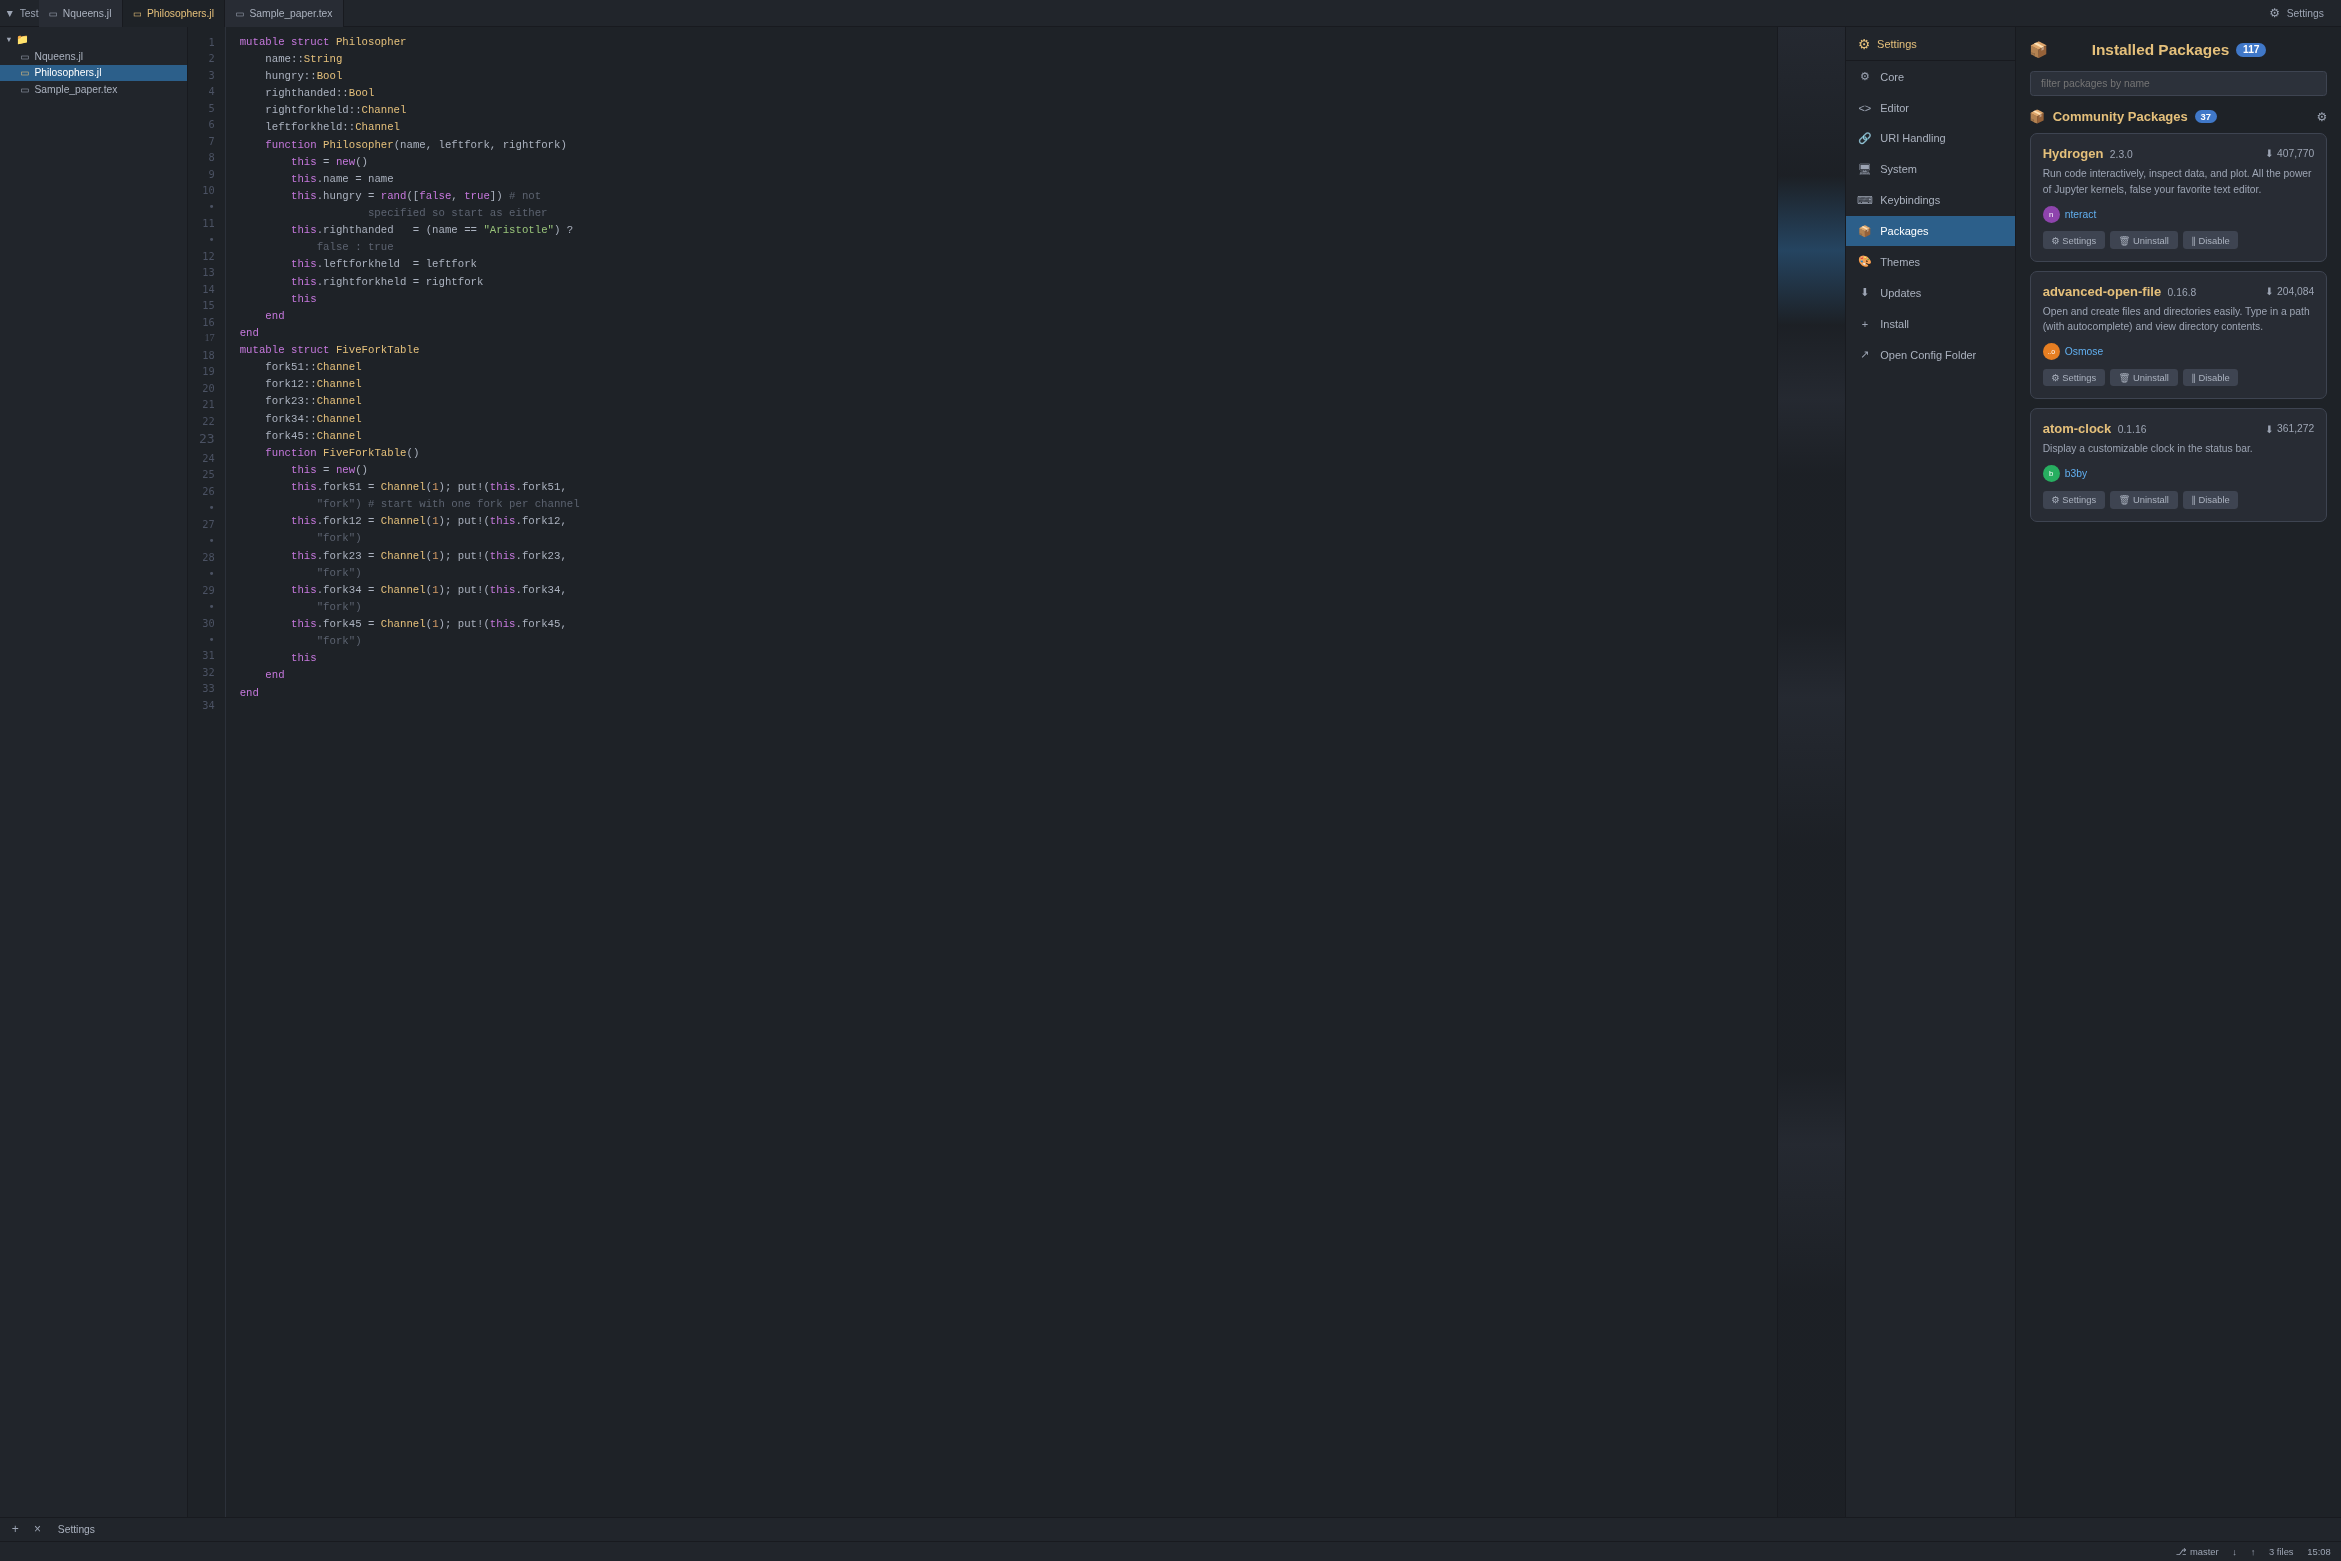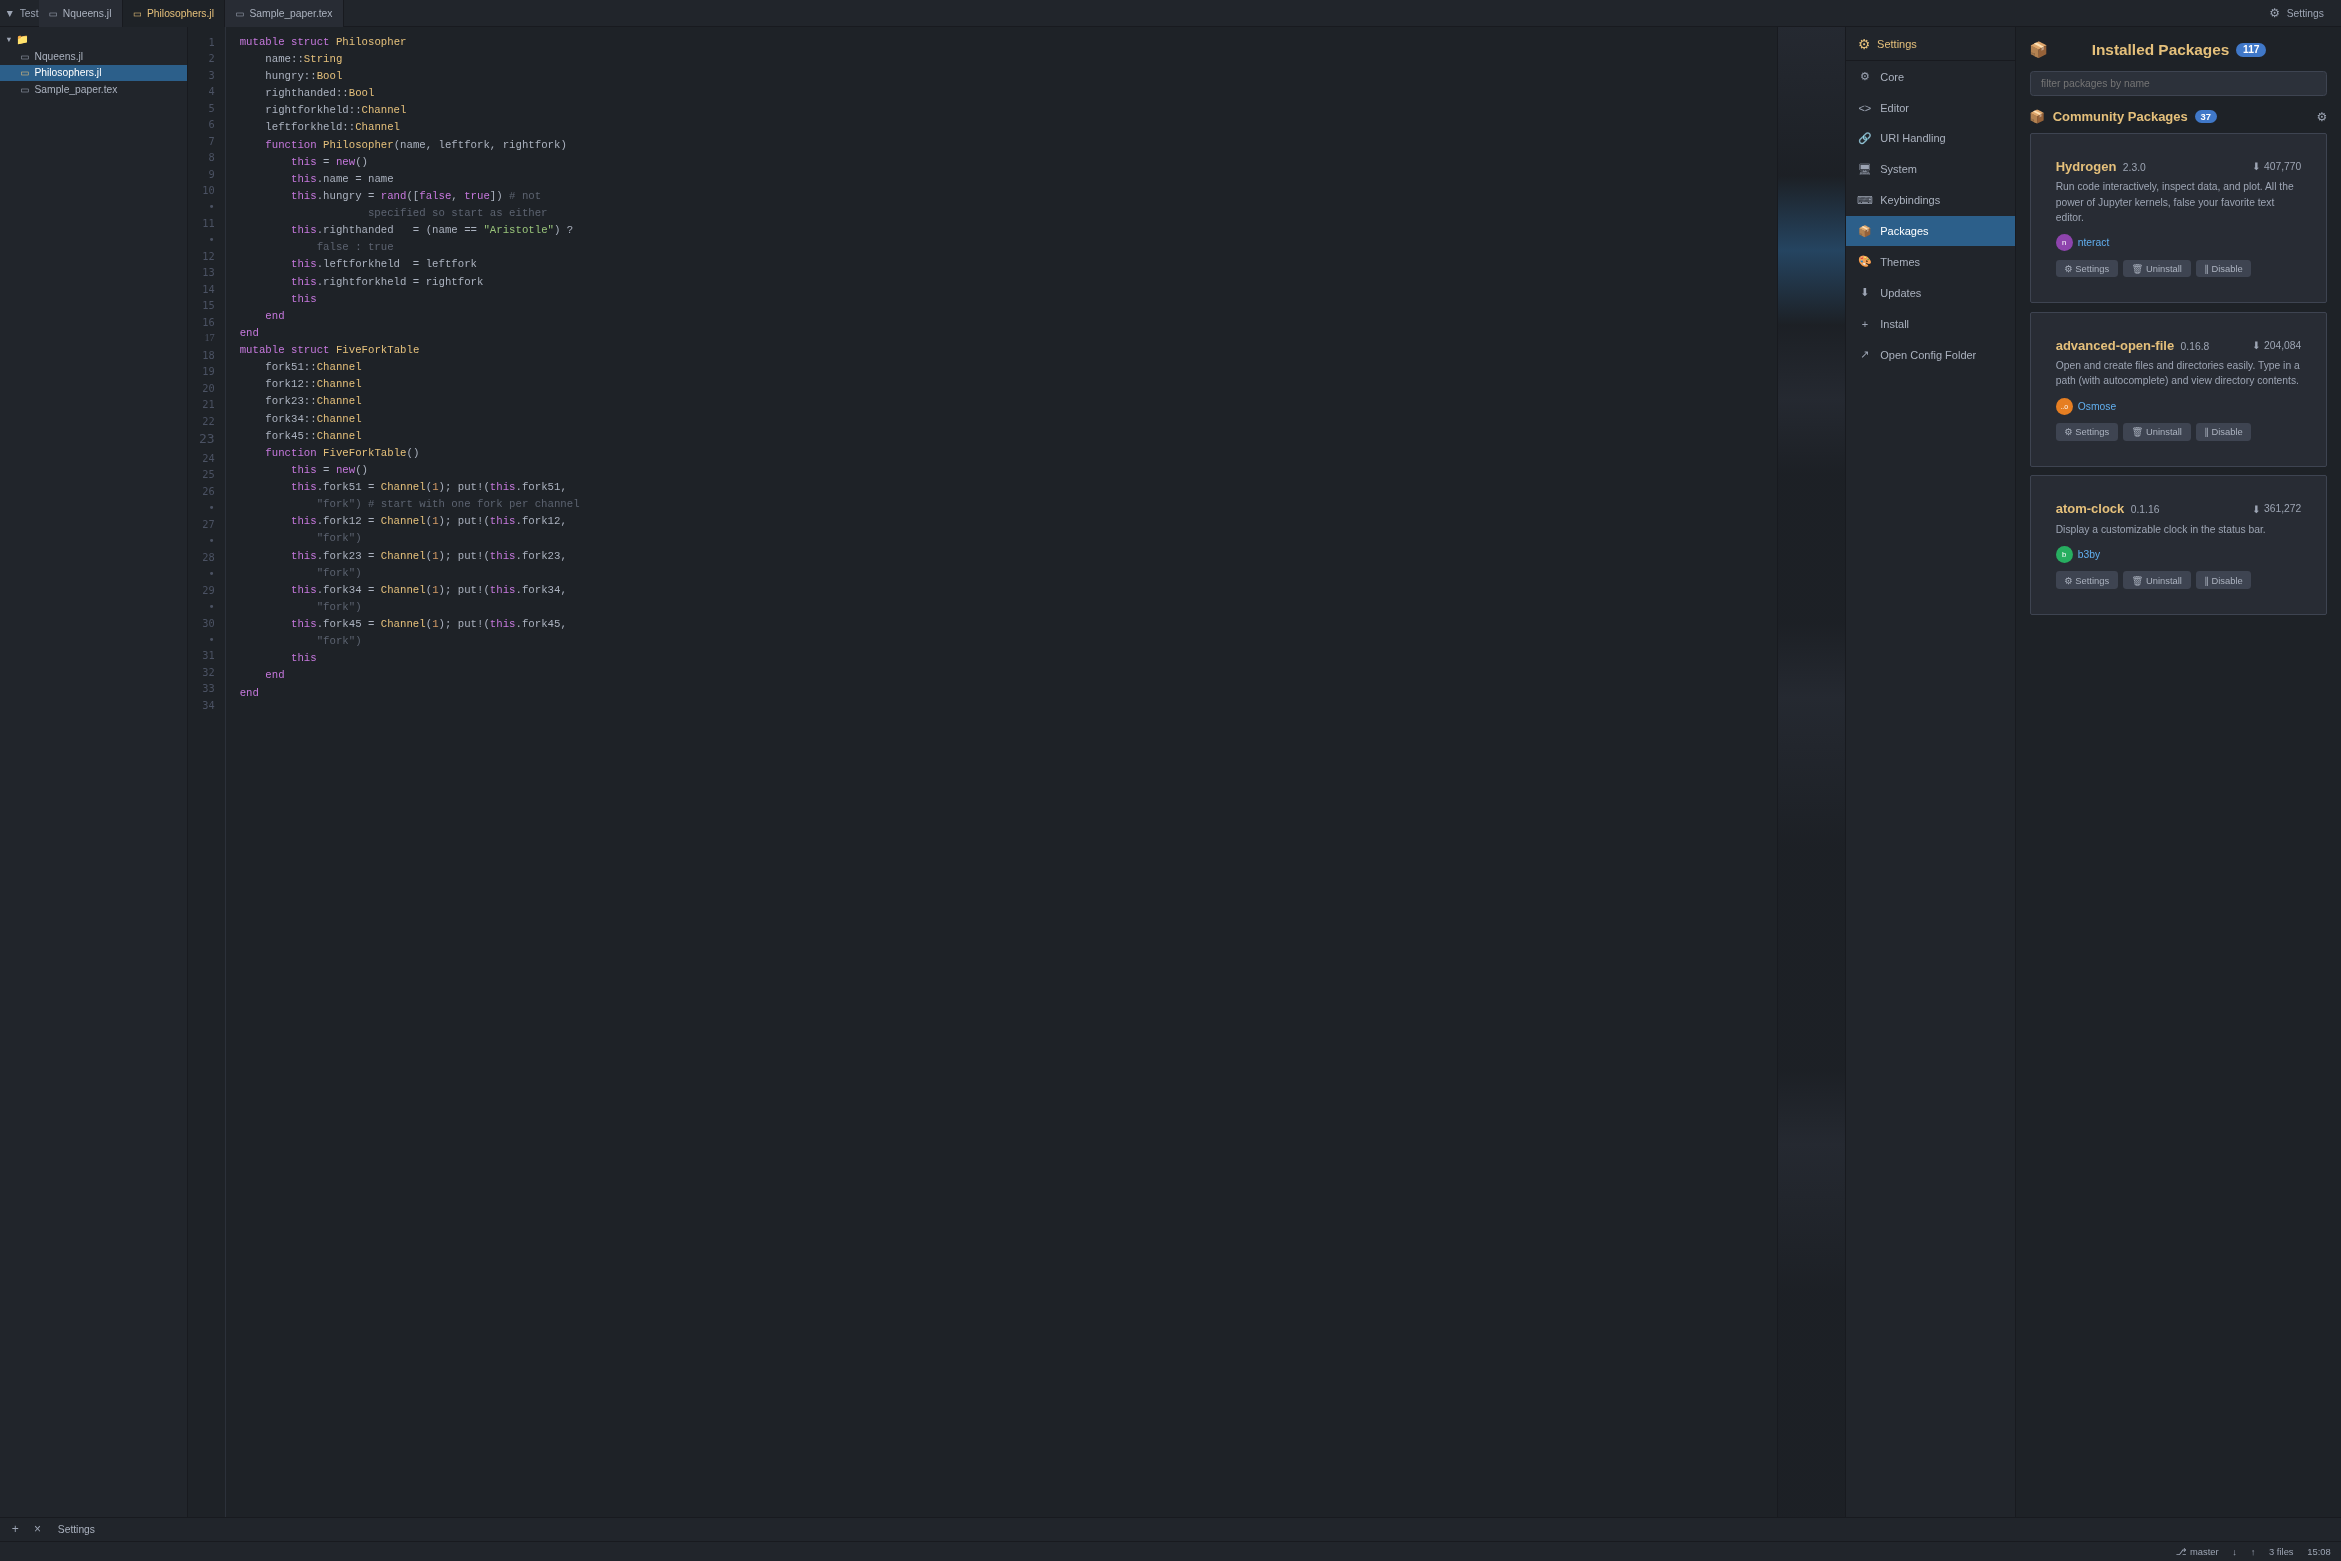--- a/index.html
+++ b/index.html
@@ -226,22 +226,22 @@
       font-size: 9.4px;
     }
     .settings-gear {
       color: #9da5b4;
       cursor: pointer;
       font-size: 12px;
     }
     
     .package-card {
       background: #282c34;
-      border-radius: 2px;
-      padding: 25px;
+      border-radius: 7px;
+      padding: 12px;
       margin-bottom: 8.6px;
       border: 0.9px solid #3e4451;
     }
     .package-card-header {
       display: flex;
       align-items: center;
       justify-content: space-between;
       margin-bottom: 5.1px;
     }
     .package-name {

